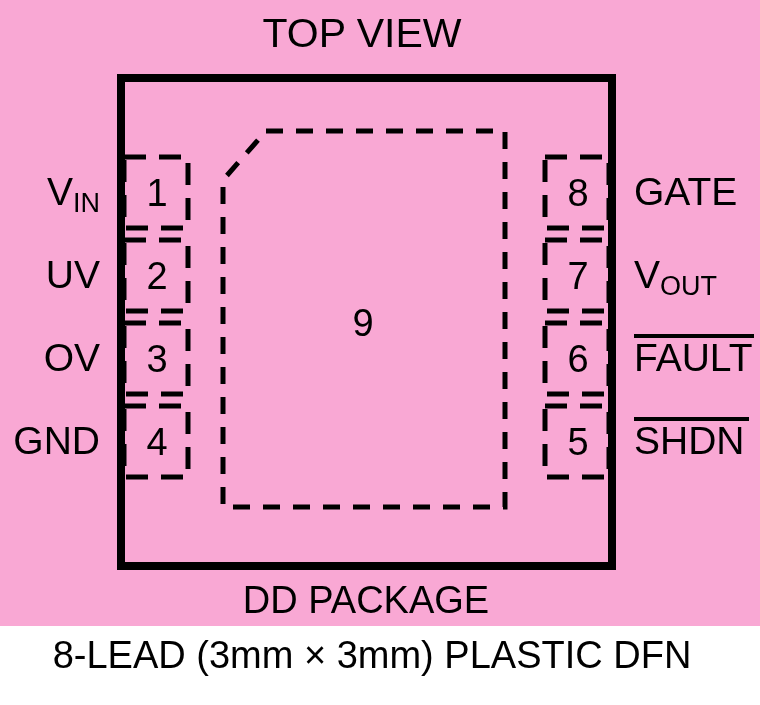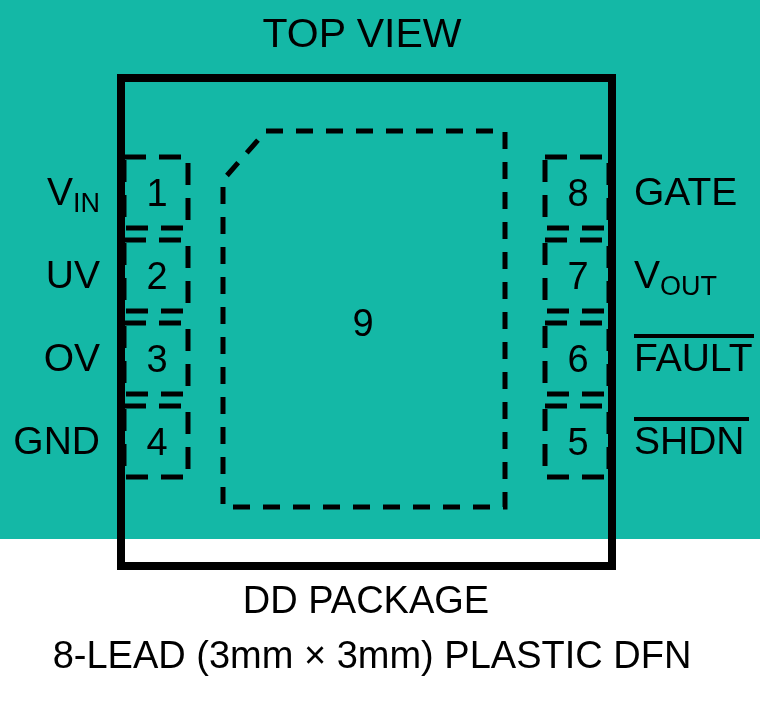--- a/index.html
+++ b/index.html
@@ -10,22 +10,22 @@
   body {
     width: 760px;
     height: 705px;
     font-family: "Liberation Sans", sans-serif;
     color: #000000;
     overflow: hidden;
   }
   #stage {
     position: relative;
     width: 760px;
-    height: 539px;
-    background: #14b8a6;
+    height: 626px;
+    background: #f9a8d4;
   }
   svg.diagram {
     position: absolute;
     left: 0;
     top: 0;
     width: 760px;
     height: 705px;
     display: block;
   }
   text {

